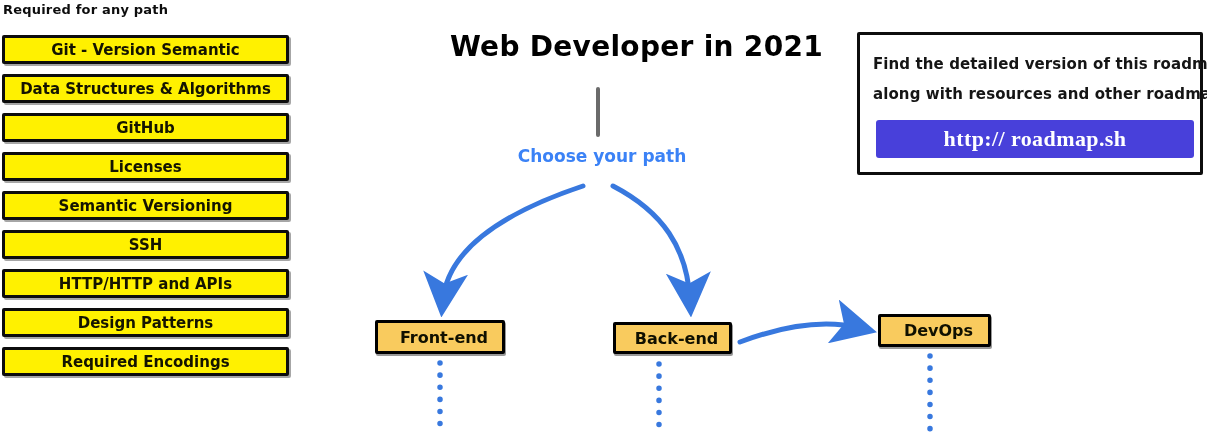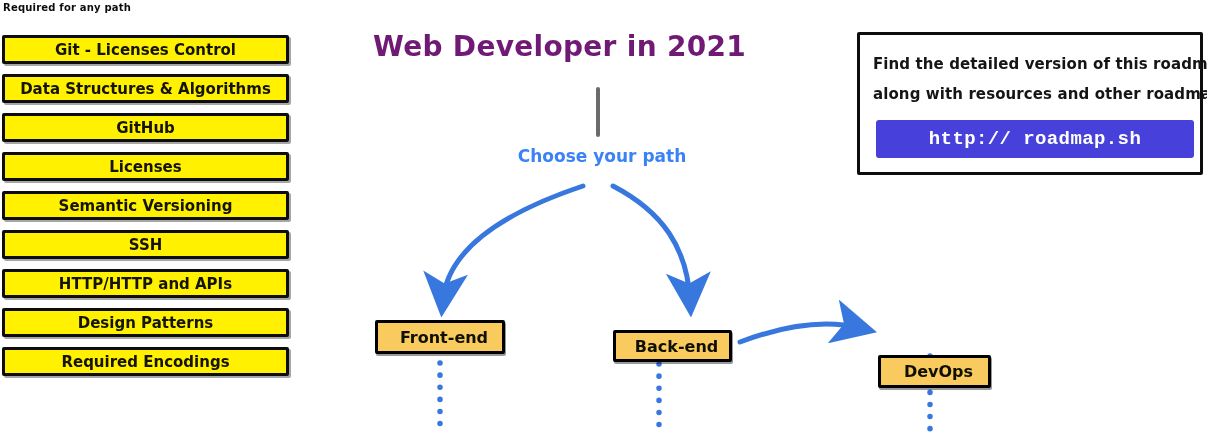--- a/index.html
+++ b/index.html
@@ -14,41 +14,41 @@
   body{font-family:"DejaVu Sans","Liberation Sans",sans-serif;color:var(--ink);}
   .canvas{
     position:relative;
     width:1207px;height:436px;
     background:#ffffff;
     overflow:hidden;
   }
   
   .req-heading{
     position:absolute;left:3px;top:2px;
-    font-size:10px;font-weight:700;color:#0d0d0d;
+    font-size:13px;font-weight:700;color:#0d0d0d;
     letter-spacing:.2px;
   }
   .req-list{
     position:absolute;left:2px;top:35px;width:287px;
     display:flex;flex-direction:column;
   }
   .topic-box{
     height:29px;margin-bottom:10px;
     background:var(--highlight_yellow);
     border:3px solid #0d0d0d;border-radius:2px;
     box-shadow:2px 2px 0 rgba(0,0,0,0.35);
     display:flex;align-items:center;justify-content:center;
     font-size:15px;font-weight:700;color:#141400;
     cursor:pointer;white-space:nowrap;
   }
   
   .page-title{
     position:absolute;left:373px;top:30px;width:450px;
-    text-align:left;
-    font-size:28px;font-weight:800;color:#701a75;
+    text-align:right;
+    font-size:28px;font-weight:800;color:#000000;
     letter-spacing:.3px;
   }
   .title-line{
     position:absolute;left:596px;top:87px;
     width:4px;height:50px;background:#6b6b6b;border-radius:2px;
   }
   .choose-label{
     position:absolute;left:502px;top:146px;width:200px;
     text-align:center;font-size:17px;font-weight:700;color:#3b82f6;
   }
@@ -56,22 +56,22 @@
     position:absolute;
     background:var(--node_orange);
     border:3px solid #000;border-radius:2px;
     box-shadow:1px 2px 0 rgba(0,0,0,0.4);
     display:flex;align-items:center;justify-content:center;
     font-size:16px;font-weight:700;color:#101000;
     cursor:pointer;
     padding-left:8px;
   }
   .node-frontend{left:375px;top:320px;width:130px;height:34px;}
-  .node-backend{left:613px;top:322px;width:119px;height:32px;margin-top:8px;}
-  .node-devops{left:878px;top:314px;width:113px;height:33px;margin-top:41px;}
+  .node-backend{left:613px;top:322px;width:119px;height:32px;}
+  .node-devops{left:878px;top:314px;width:113px;height:33px;}
   
   .arrows{
     position:absolute;left:0;top:0;width:1207px;height:436px;
     pointer-events:none;
   }
   .arrow{stroke:var(--arrow_blue);stroke-width:5;fill:none;stroke-linecap:round;}
   .dotline{stroke:var(--arrow_blue);stroke-width:5.5;fill:none;stroke-linecap:round;stroke-dasharray:0.1 12;}
   
   .info-box{
     position:absolute;left:857px;top:32px;width:346px;height:143px;
@@ -81,33 +81,33 @@
   .info-line{
     font-size:15px;font-weight:600;color:#151515;
     line-height:30px;white-space:nowrap;letter-spacing:.1px;
   }
   .url-button{
     margin-top:11px;margin-left:3px;
     width:318px;height:38px;
     background:var(--button_purple);
     border:none;border-radius:3px;
     display:flex;align-items:center;justify-content:center;
-    color:#ffffff;font-size:19px;font-weight:700;
-    font-family:Liberation Mono, monospace;
+    color:#ffffff;font-size:22px;font-weight:700;
+    font-family:Liberation Serif, serif;
     letter-spacing:.4px;cursor:pointer;
   }
 </style>
 </head>
 <body>
 
 <div class="canvas">
 
   <div class="req-heading">Required for any path</div>
   <div class="req-list">
-    <div class="topic-box">Git - Licenses Control</div>
+    <div class="topic-box">Git - Version Semantic</div>
     <div class="topic-box">Data Structures &amp; Algorithms</div>
     <div class="topic-box">GitHub</div>
     <div class="topic-box">Licenses</div>
     <div class="topic-box">Semantic Versioning</div>
     <div class="topic-box">SSH</div>
     <div class="topic-box">HTTP/HTTP and APIs</div>
     <div class="topic-box">Design Patterns</div>
     <div class="topic-box">Required Encodings</div>
   </div>
 

